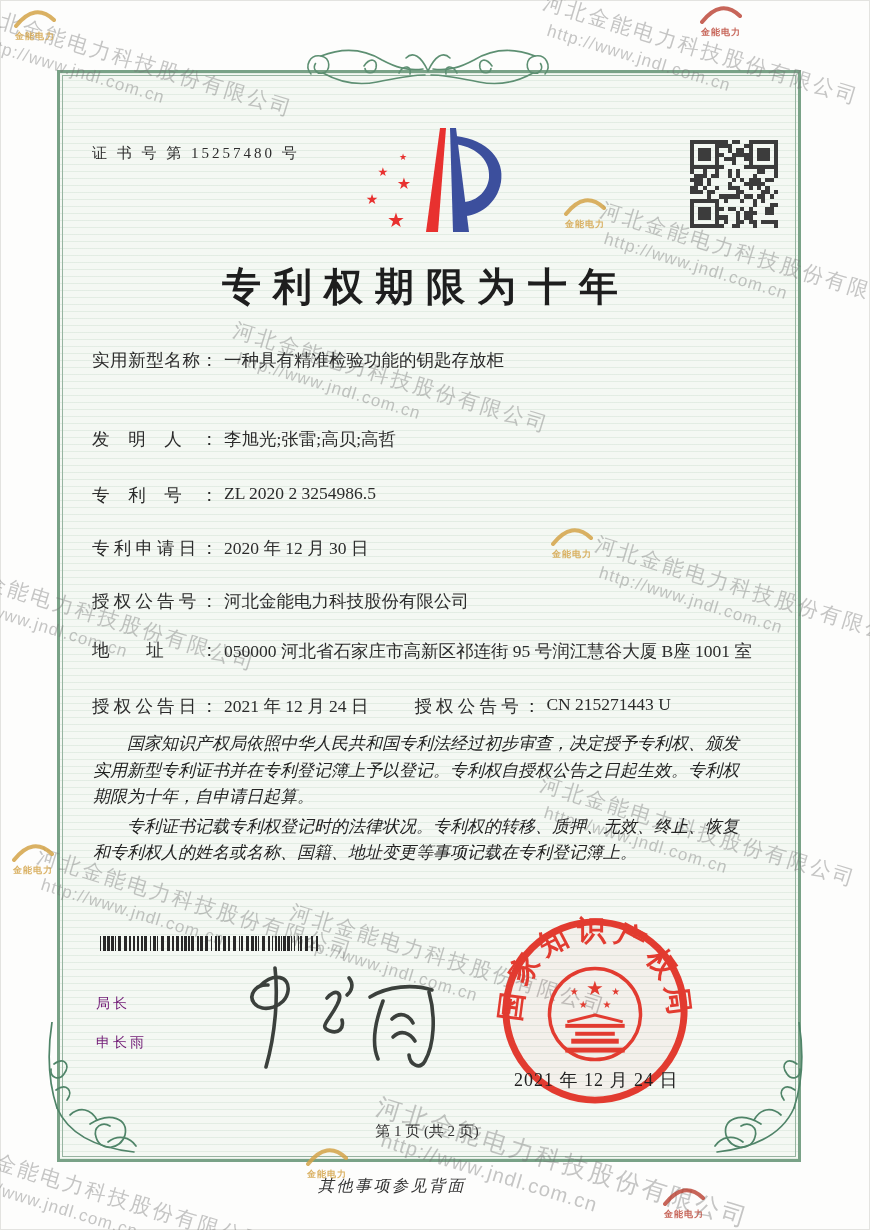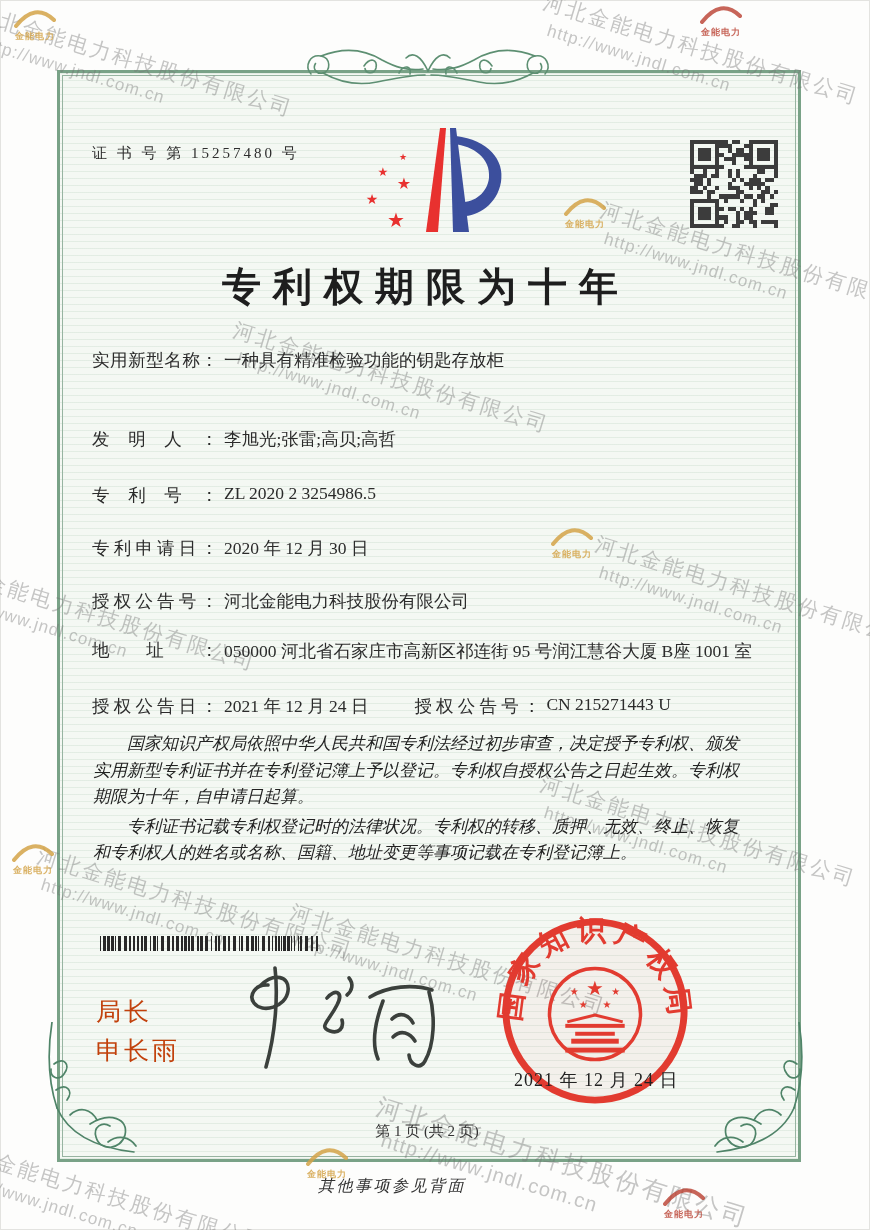--- a/index.html
+++ b/index.html
@@ -31,21 +31,21 @@
   .title{left:57px;top:260px;width:738px;text-align:center;font-size:39px;letter-spacing:12px;
          color:#1e1e1e;font-weight:600;}
   .row{left:92px;width:665px;font-size:17.5px;color:#2b2b2b;display:flex;align-items:flex-start;}
   .lab{flex:0 0 126px;text-align:justify;text-align-last:justify;white-space:nowrap;}
   .val{margin-left:6px;}
   .val.addr{width:530px;line-height:26px;}
   .lab2{flex:0 0 126px;margin-left:46px;text-align:justify;text-align-last:justify;}
   .paras{left:90px;top:728px;width:652px;font-size:17px;line-height:26.5px;color:#222;
          font-style:italic;}
   .paras p{margin:3px;text-indent:2em;}
-  .sig-label{left:96px;font-size:25px;letter-spacing:3px;color:#c2410c;}
+  .sig-label{left:96px;font-size:14px;letter-spacing:3px;color:#701a75;}
   .sealdate{left:514px;top:1068px;font-size:18px;letter-spacing:1px;color:#222;}
   .pageno{left:277px;top:1122px;width:300px;text-align:center;font-size:15px;color:#333;}
   .backnote{left:318px;top:1176px;font-size:16px;letter-spacing:2.5px;color:#333;font-style:italic;}
   
   .qr{left:690px;top:140px;width:88px;height:88px;display:grid;
       grid-template-columns:repeat(21,1fr);grid-template-rows:repeat(21,1fr);}
   .qr .qm{background:#3c3c3c;}
   .barcode{left:100px;top:936px;width:218px;height:15px;display:flex;overflow:hidden;}
   .barcode span{flex:0 0 auto;height:100%;}
   .barcode .bb{background:#282828;}

